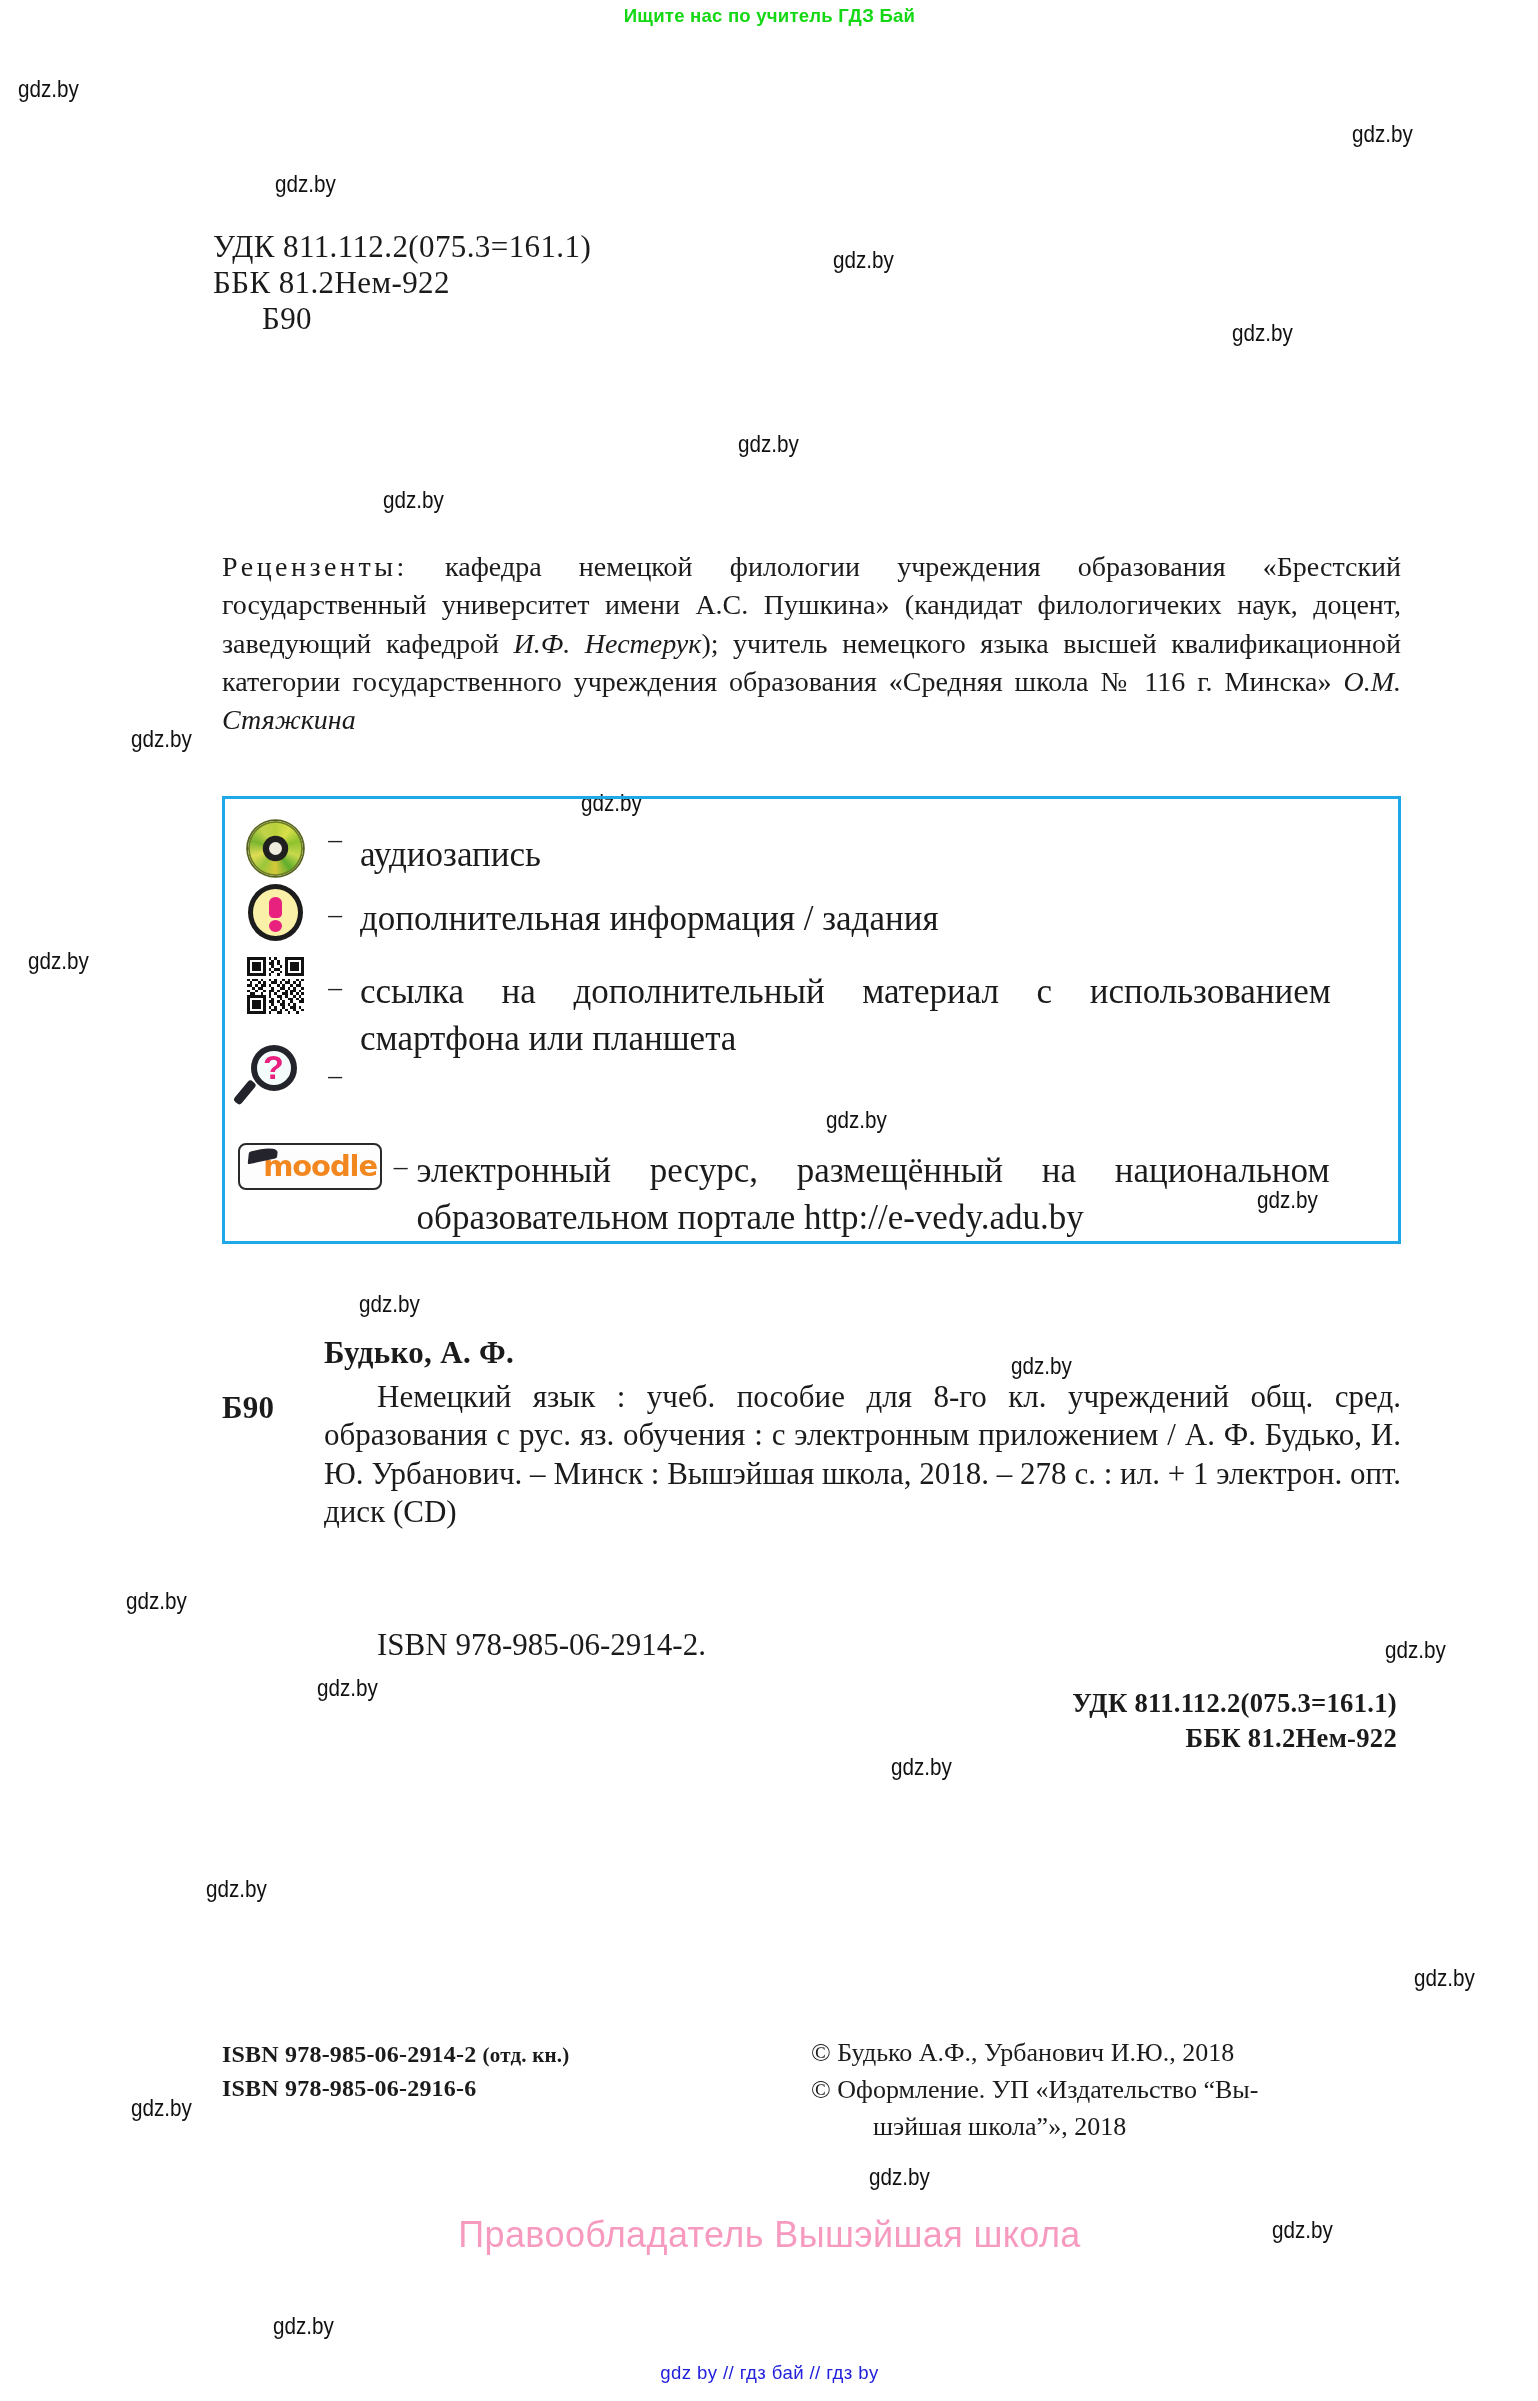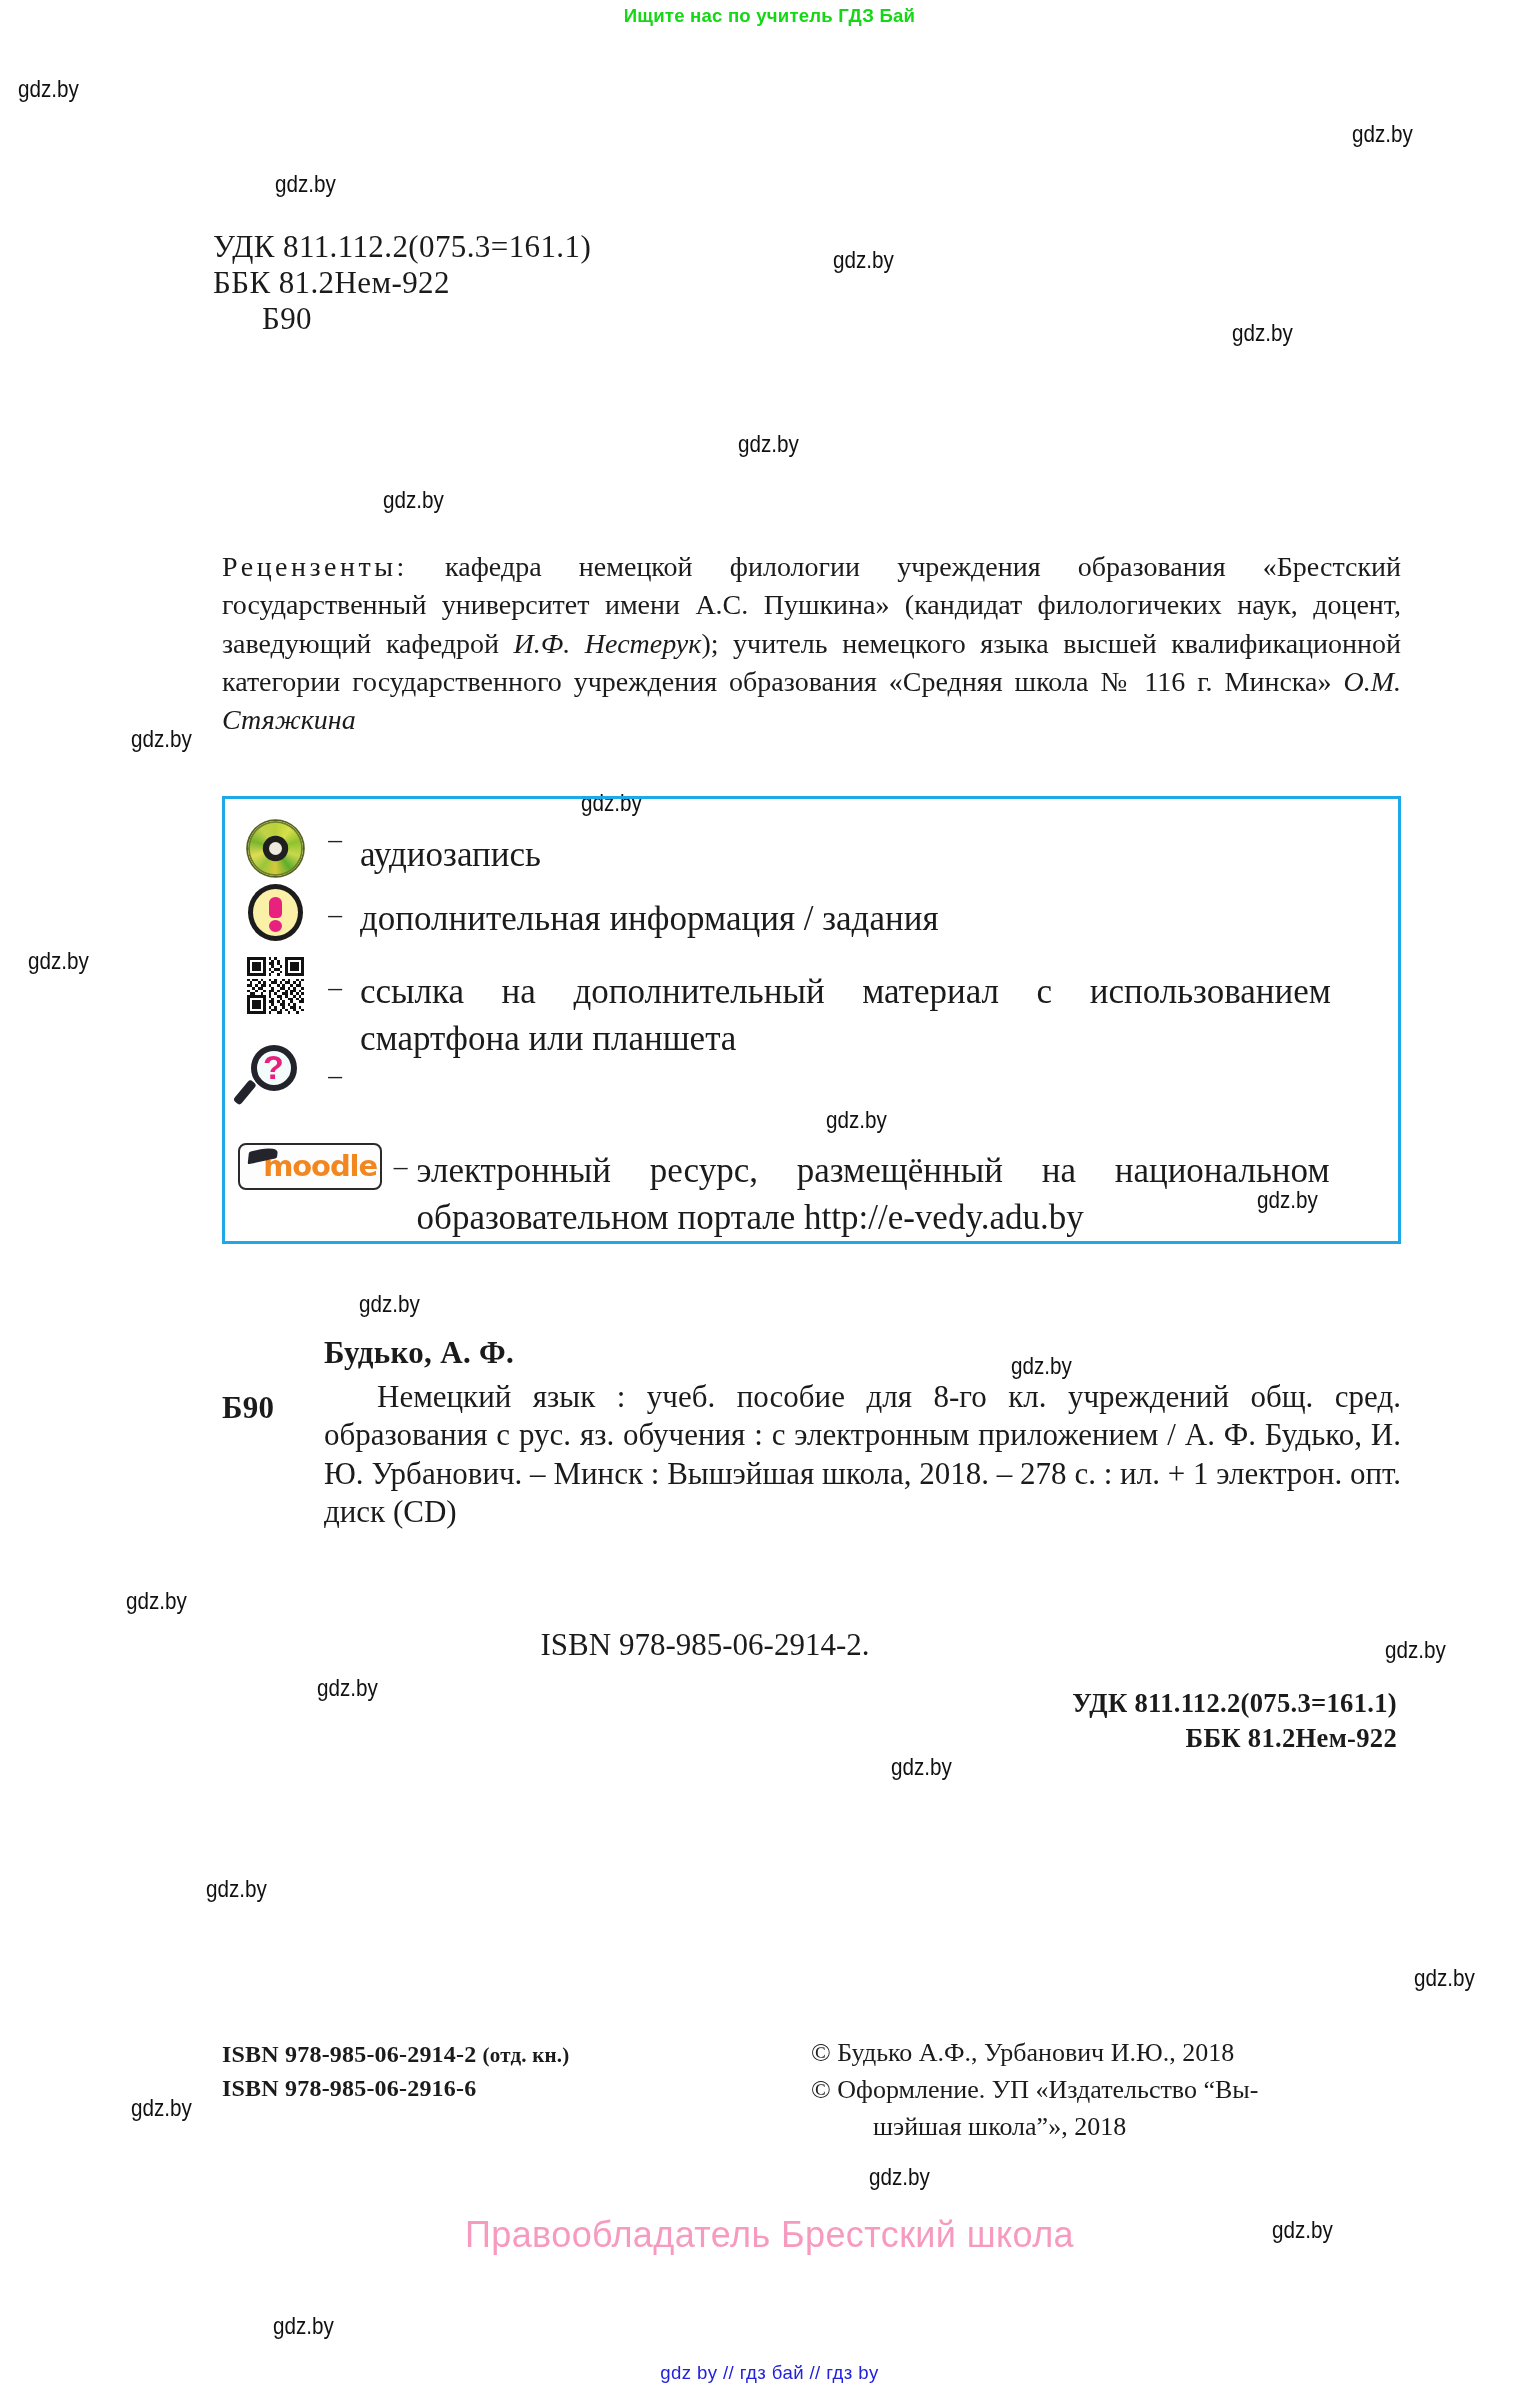--- a/index.html
+++ b/index.html
@@ -247,21 +247,20 @@
     text-align: justify;
     text-indent: 53px;
   }
   .bib-isbn {
     position: absolute;
     left: 324px;
     top: 1627px;
     font-size: 31px;
     text-indent: 53px;
     width: 709px;
-    text-align: center;
   }
   .bib-tail {
     position: absolute;
     right: 142px;
     top: 1686px;
     text-align: right;
     font-size: 26.6px;
     font-weight: bold;
     line-height: 1.3;
     letter-spacing: 0.3px;
@@ -540,18 +539,18 @@
     <span class="sm">(отд. кн.)</span><br>
     <span>ISBN 978-985-06-2916-6</span>
   </div>
 
   <div class="copy-right">
     <span>© Будько А.Ф., Урбанович И.Ю., 2018</span><br>
     <span>© Оформление. УП «Издательство “Вы-</span>
     <span class="indent">шэйшая школа”», 2018</span>
   </div>
 
-  <div class="notice">Правообладатель Брестский школа</div>
+  <div class="notice">Правообладатель Вышэйшая школа</div>
 
   <div class="footer">gdz by  //  гдз бай  //  гдз by</div>
 
 </div>
 
 
 </body></html>

